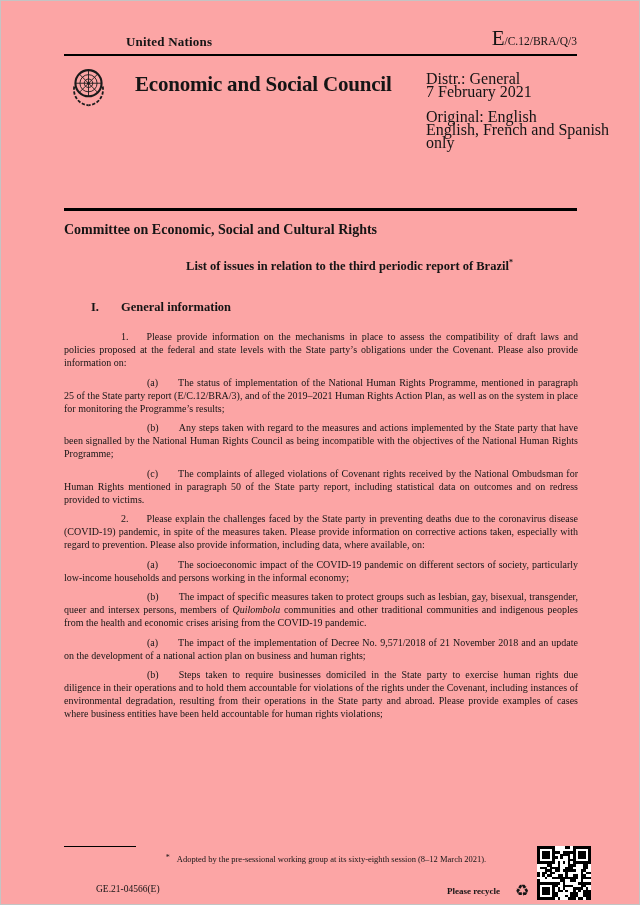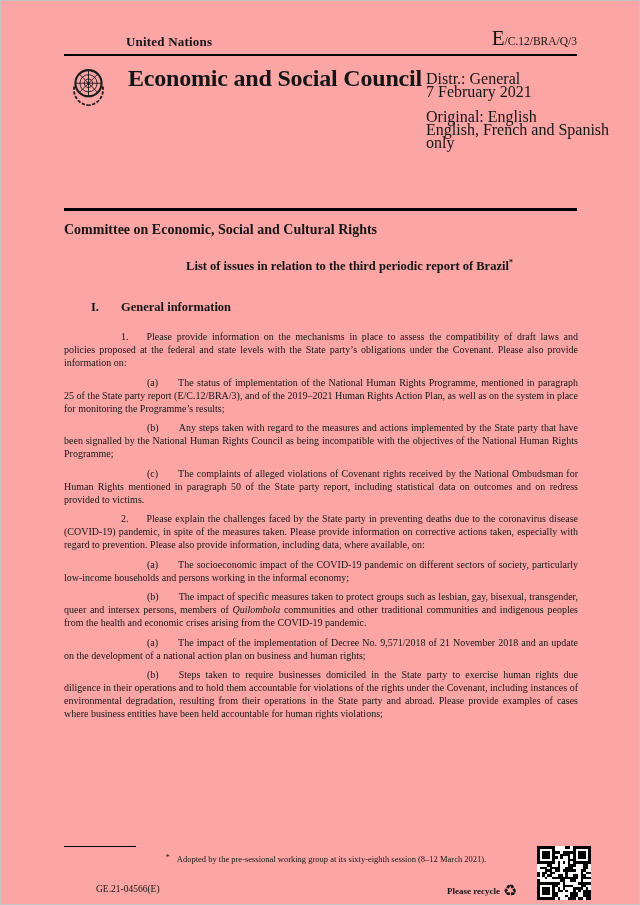--- a/index.html
+++ b/index.html
@@ -20,22 +20,22 @@
   }
   .symbol { position: absolute; right: 62px; top: 25px; white-space: nowrap; margin-left: 21px; }
   .sym-big  { font-size: 21px; }
   .sym-rest { font-size: 11.5px; }
   .rule { position: absolute; left: 63px; right: 62px; background: #000; }
   .rule-top   { top: 53px;  height: 2px; }
   .rule-thick { top: 207px; height: 3px; }
   .emblem { position: absolute; left: 63px; top: 61px; width: 49px; height: 49px; }
   .emblem svg { width: 100%; height: 100%; }
   .council {
-    position: absolute; left: 127px; top: 64px; margin: 0;
-    font-size: 24px; font-weight: bold; letter-spacing: -0.2px;
+    position: absolute; left: 127px; top: 64px; margin: 7px;
+    font-size: 21px; font-weight: bold; letter-spacing: -0.2px;
   }
   .distr { position: absolute; left: 425px; top: 71px; font-size: 16px; line-height: 13px; }
   .distr .gap { height: 12px; }
   
   .bodyblock {
     position: absolute; left: 63px; top: 222px; width: 514px;
     font-size: 10px; line-height: 13px; text-align: justify;
   }
   .committee { font-weight: bold; font-size: 14px; margin: 0 0 19px 0; text-align: left; }
   .doc-title {
@@ -58,21 +58,21 @@
   .fn-rule { position: absolute; left: 63px; top: 845px; width: 72px; height: 1px; background: #000; }
   .footnote {
     position: absolute; left: 63px; top: 851px; width: 480px;
     font-size: 8.5px; line-height: 11px; padding-left: 22px; text-align: center;
   }
   .fn-marker { vertical-align: 2px; font-size: 8px; }
   .fn-spacer { display: inline-block; width: 7px; }
   .ge-code { position: absolute; left: 63px; top: 883px; font-size: 9.5px; padding-left: 32px; }
   .recycle {
     position: absolute; left: 446px; top: 880px; height: 20px;
-    display: flex; align-items: center; gap: 3px;
+    display: flex; align-items: center; gap: 15px;
     font-size: 9px; font-weight: bold; justify-content: flex-end;
   }
   .recycle-glyph { font-size: 16px; font-weight: normal; line-height: 1; }
   .qr {
     position: absolute; left: 536px; top: 845px; width: 54px; height: 54px;
     display: grid; grid-template-columns: repeat(21, 1fr); grid-template-rows: repeat(21, 1fr);
     background: #fff;
   }
   .qr div.b { background: #000; }
 </style>

